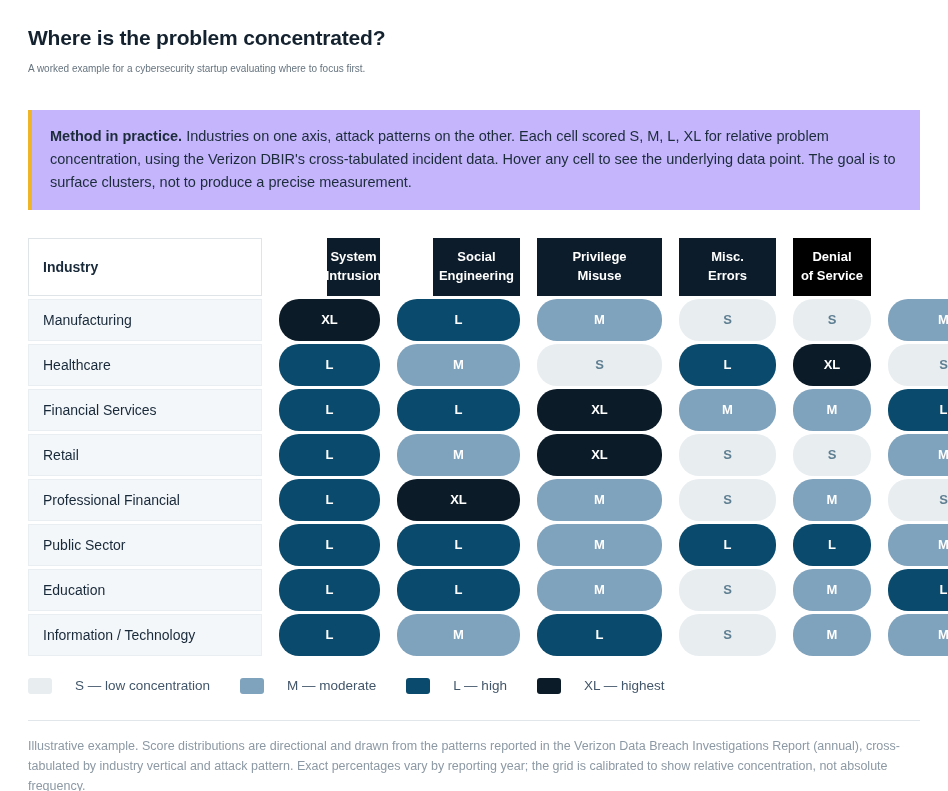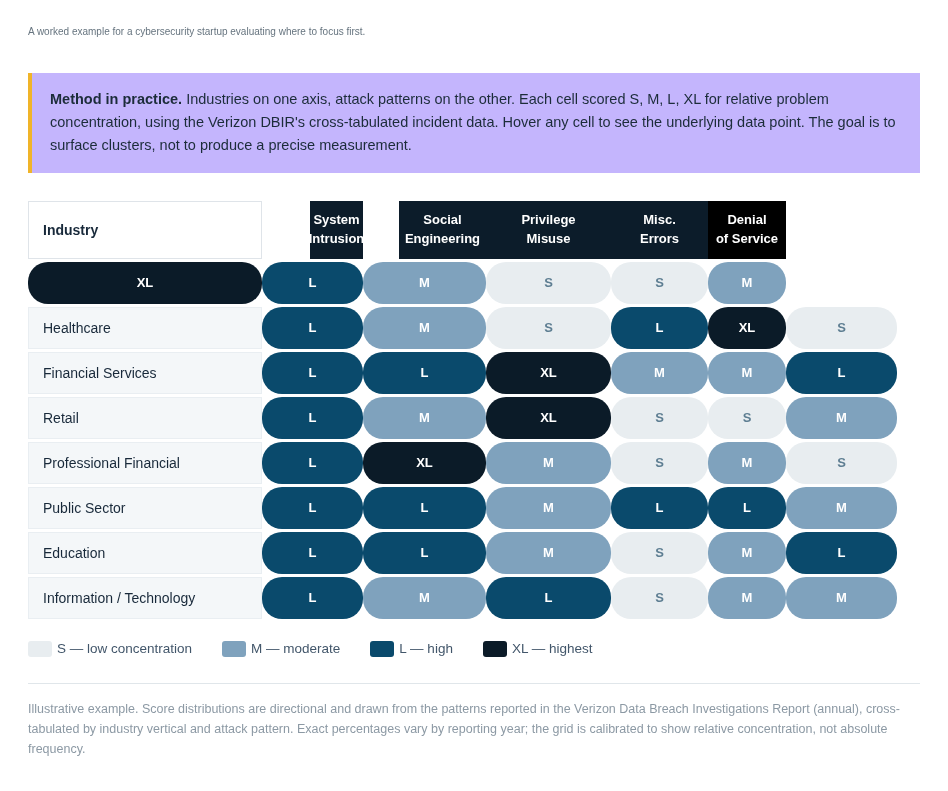--- a/index.html
+++ b/index.html
@@ -34,21 +34,21 @@
     line-height: 1.6;
     color: #1c2c3a;
   }
   .callout strong { font-weight: bold; }
 
   
   .heatmap { width: 887px; }
   .hm-row {
     display: grid;
     grid-template-columns: 234px 101px 123px 125px 97px 78px 111px;
-    gap: 0;
+    gap: 17px;
     margin-bottom: 3px;
   }
   .hm-row.header { height: 58px; margin-bottom: 3px; }
   .hm-row.data { height: 42px; }
 
   .corner-cell {
     background: #ffffff;
     border: 1px solid #dfe4e9;
     display: flex; align-items: center;
     padding-left: 14px;
@@ -76,41 +76,42 @@
     font-size: 13px; font-weight: bold;
     cursor: default;
     border-radius: 20px;
   }
 
   .legend {
     display: flex; align-items: center;
     gap: 30px;
     margin-top: 22px;
   }
-  .legend-item { display: flex; align-items: center; gap: 5px; }
+  .legend-item { display: flex; align-items: center; gap: 23px; }
   .legend-swatch { width: 24px; height: 16px; border-radius: 3px; }
   .legend-label { font-size: 13.5px; color: #42566a; }
 
   .divider {
     border: none;
     border-top: 1px solid #e0e6ea;
     margin: 26px 0 15px 0;
   }
   .footnote {
     font-size: 12.5px;
     line-height: 1.6;
     color: #8c99a4;
     max-width: 892px;
   }
 </style>
 </head>
 <body>
 
 <div class="page">
 
+  <h1 class="page-title">Where is the problem concentrated?</h1>
   <p class="page-subtitle">A worked example for a cybersecurity startup evaluating where to focus first.</p>
 
   <div class="callout">
     <strong>Method in practice.</strong><span> Industries on one axis, attack patterns on the other. Each cell scored S, M, L, XL for relative problem concentration, using the Verizon DBIR's cross-tabulated incident data. Hover any cell to see the underlying data point. The goal is to surface clusters, not to produce a precise measurement.</span>
   </div>
 
   <div class="heatmap">
       <div class="hm-row header">
         <div class="corner-cell">Industry</div>
         <div class="col-header" style="background: rgb(12, 28, 42); margin-left: 48px;">System
@@ -118,20 +119,21 @@
         <div class="col-header" style="background: rgb(12, 28, 42); margin-left: 36px;">Social
 Engineering</div>
         <div class="col-header" style="background: rgb(12, 28, 42);">Privilege
 Misuse</div>
         <div class="col-header" style="background: rgb(12, 28, 42);">Misc.
 Errors</div>
         <div class="col-header" style="background: #000000;">Denial
 of Service</div>
       </div>
       <div class="hm-row data">
+        <div class="row-label">Manufacturing</div>
         <div class="score-cell" style="background: rgb(11, 27, 40); color: rgb(255, 255, 255);">XL</div>
         <div class="score-cell" style="background: rgb(10, 74, 108); color: rgb(255, 255, 255);">L</div>
         <div class="score-cell" style="background: rgb(127, 162, 189); color: rgb(255, 255, 255);">M</div>
         <div class="score-cell" style="background: rgb(232, 237, 240); color: rgb(94, 126, 146);">S</div>
         <div class="score-cell" style="background: rgb(232, 237, 240); color: rgb(94, 126, 146);">S</div>
         <div class="score-cell" style="background: rgb(127, 162, 189); color: rgb(255, 255, 255);">M</div>
       </div>
       <div class="hm-row data">
         <div class="row-label">Healthcare</div>
         <div class="score-cell" style="background: rgb(10, 74, 108); color: rgb(255, 255, 255);">L</div>

